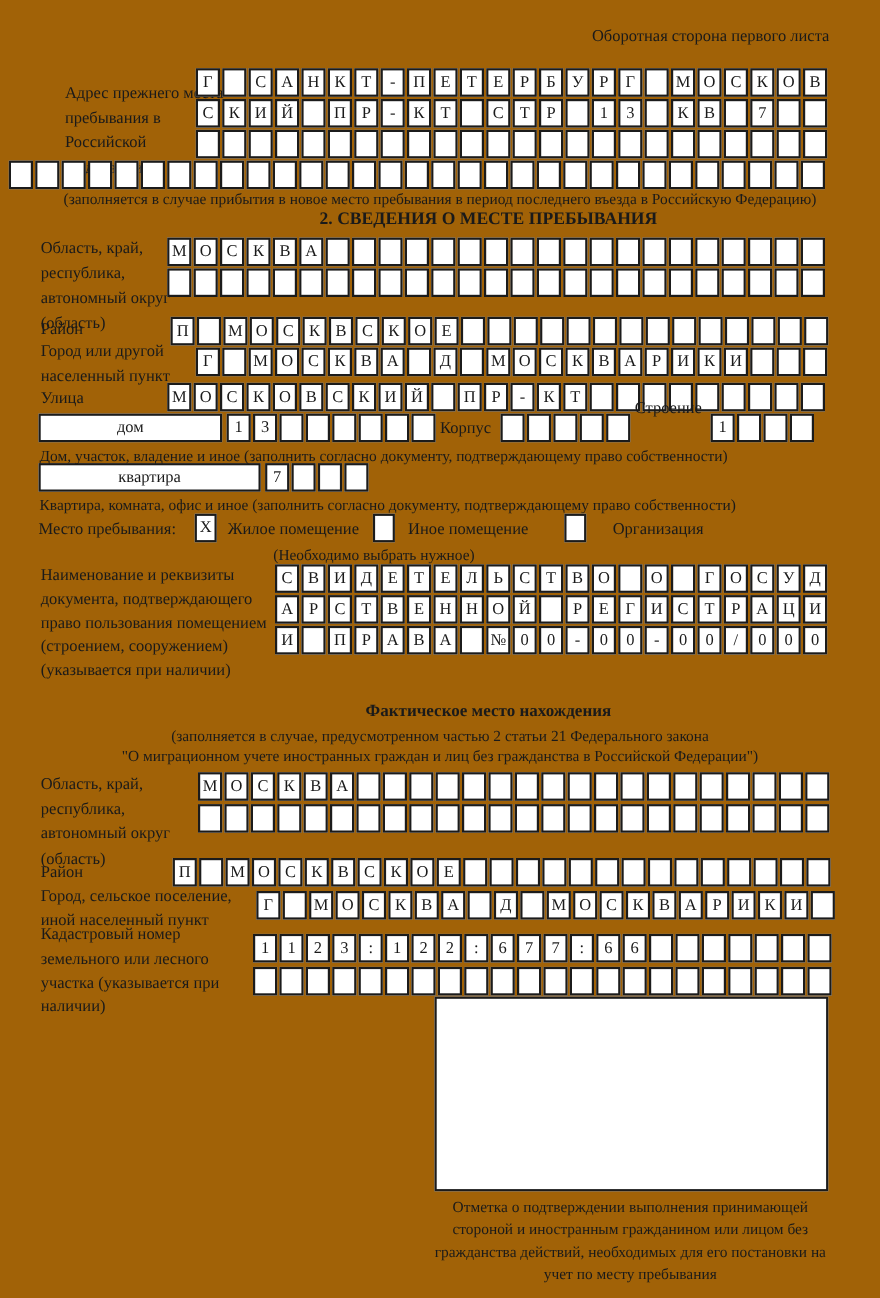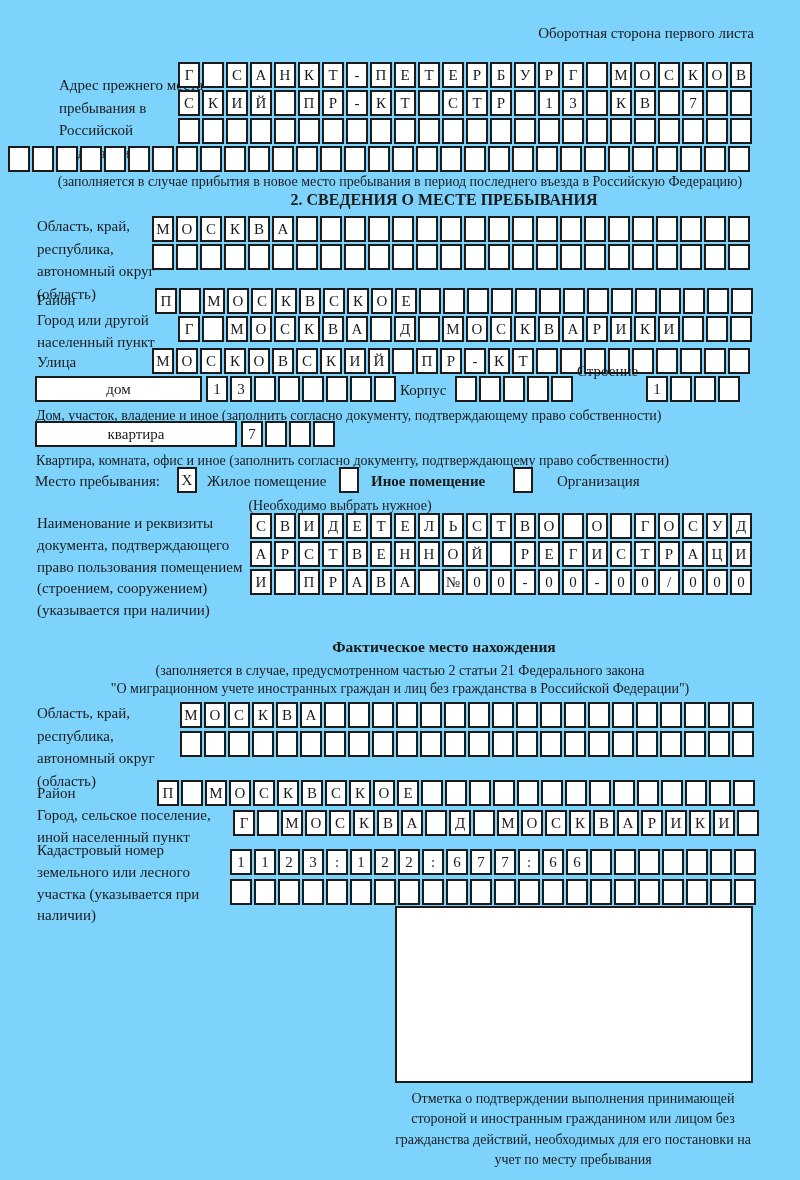--- a/index.html
+++ b/index.html
@@ -1,19 +1,19 @@
 <!DOCTYPE html>
 <html><head>
 <meta charset="utf-8">
 <style>
   html,body{margin:0;padding:0;background:#fff;}
   .page{
     position:relative;
     width:800px;height:1180px;
-    background:#7dd3fc;
+    background:#a16207;
     color:#1a1a1a;
     font-family:"Liberation Serif", "DejaVu Serif", serif;
     overflow:hidden;
   }
   .abs{position:absolute;}
   .row{display:flex;gap:2px;}
   .cell{
     box-sizing:border-box;
     width:22px;height:26px;
     border:2px solid #1b1b1b;
@@ -340,21 +340,21 @@
       <div class="cell"></div>
       <div class="cell"></div>
       <div class="cell"></div>
     </div>
   <div class="abs note" style="top:451px; left:36px; width:730px;">Квартира, комната, офис и иное (заполнить согласно документу, подтверждающему право собственности)</div>
 
   <div class="abs lbl" style="top:470px; left:35px;">Место пребывания:</div>
   <div class="abs cell chk" style="top:467px; left:177px;">X</div>
   <div class="abs lbl" style="top:470px; left:207px;">Жилое помещение</div>
   <div class="abs cell chk" style="top:467px; left:339px;"></div>
-  <div class="abs lbl" style="top:470px; left:371px;font-weight:bold;">Иное помещение</div>
+  <div class="abs lbl" style="top:470px; left:371px;">Иное помещение</div>
   <div class="abs cell chk" style="top:467px; left:513px;"></div>
   <div class="abs lbl" style="top:470px; left:557px;">Организация</div>
   <div class="abs note center" style="top:496px; left:150px; width:380px;font-family:Liberation Serif, serif;">(Необходимо выбрать нужное)</div>
 
   <div class="abs lbl-tight" style="top:513px; left:37px; width:212px;">Наименование и реквизиты документа, подтверждающего право пользования помещением (строением, сооружением) (указывается при наличии)</div>
   <div class="abs row" style="top:513px; left:250px;">
       <div class="cell">С</div>
       <div class="cell">В</div>
       <div class="cell">И</div>
       <div class="cell">Д</div>

